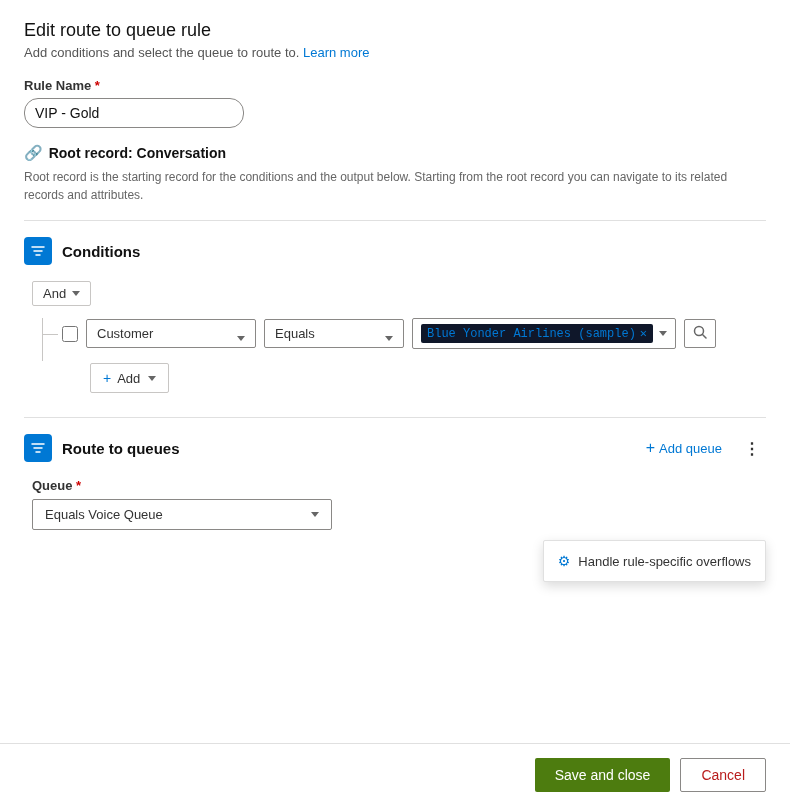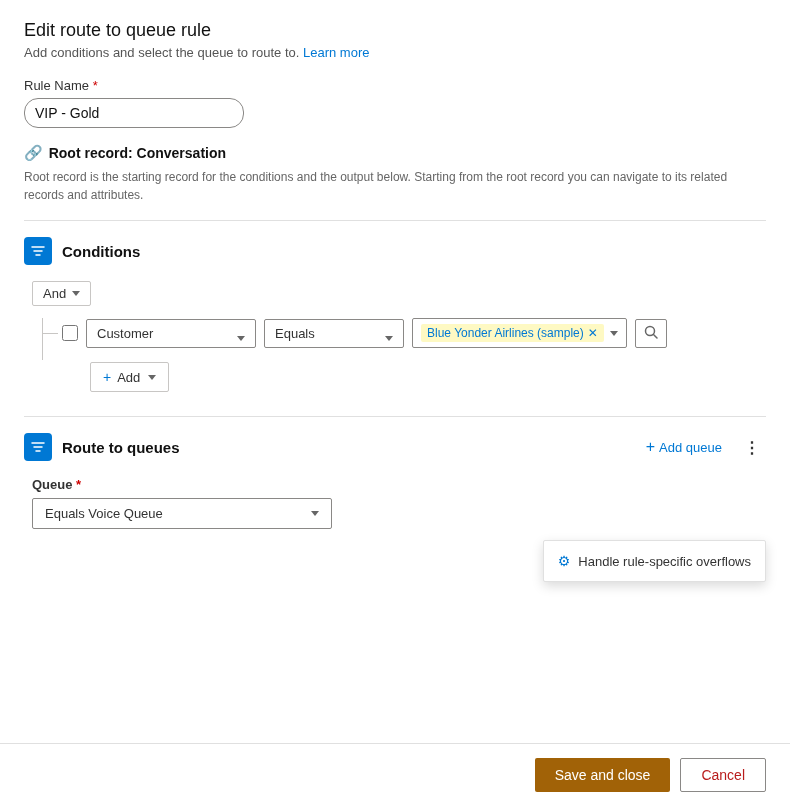--- a/index.html
+++ b/index.html
@@ -30,21 +30,21 @@
       font-size: 13px;
       color: #555;
       margin-bottom: 18px;
     }
     .page-subtitle a {
       color: #0078d4;
       text-decoration: none;
     }
     .field-label {
       font-size: 13px;
-      font-weight: 400;
+      font-weight: 700;
       color: #333;
       margin-bottom: 5px;
     }
     .required-star { color: #c00; }
     .text-input {
       border: 1px solid #8a8886;
       border-radius: 14px;
       padding: 6px 10px;
       font-size: 14px;
       width: 220px;
@@ -160,28 +160,29 @@
       border-radius: 2px;
       padding: 5px 8px;
       font-size: 13px;
       background: #fff;
       display: flex;
       align-items: center;
       gap: 6px;
       min-width: 200px;
     }
     .tag-item {
-      background: #fef9c3;
+      background: #0f172a;
       border-radius: 2px;
       padding: 2px 6px;
       font-size: 12px;
       color: #0078d4;
       display: flex;
       align-items: center;
       gap: 4px;
+      font-family: Liberation Mono, monospace;
     }
     .tag-close {
       cursor: pointer;
       font-size: 12px;
       color: #0078d4;
     }
     .search-btn {
       border: 1px solid #8a8886;
       background: #fff;
       padding: 5px 8px;
@@ -287,21 +288,21 @@
       left: 0;
       right: 0;
       border-top: 1px solid #e0e0e0;
       padding: 14px 24px;
       display: flex;
       justify-content: flex-end;
       gap: 10px;
       background: #fff;
     }
     .btn-primary {
-      background: #a16207;
+      background: #4d7c0f;
       color: #fff;
       border: none;
       border-radius: 2px;
       padding: 8px 20px;
       font-size: 14px;
       cursor: pointer;
     }
     .btn-secondary {
       background: #fff;
       color: #b91c1c;

